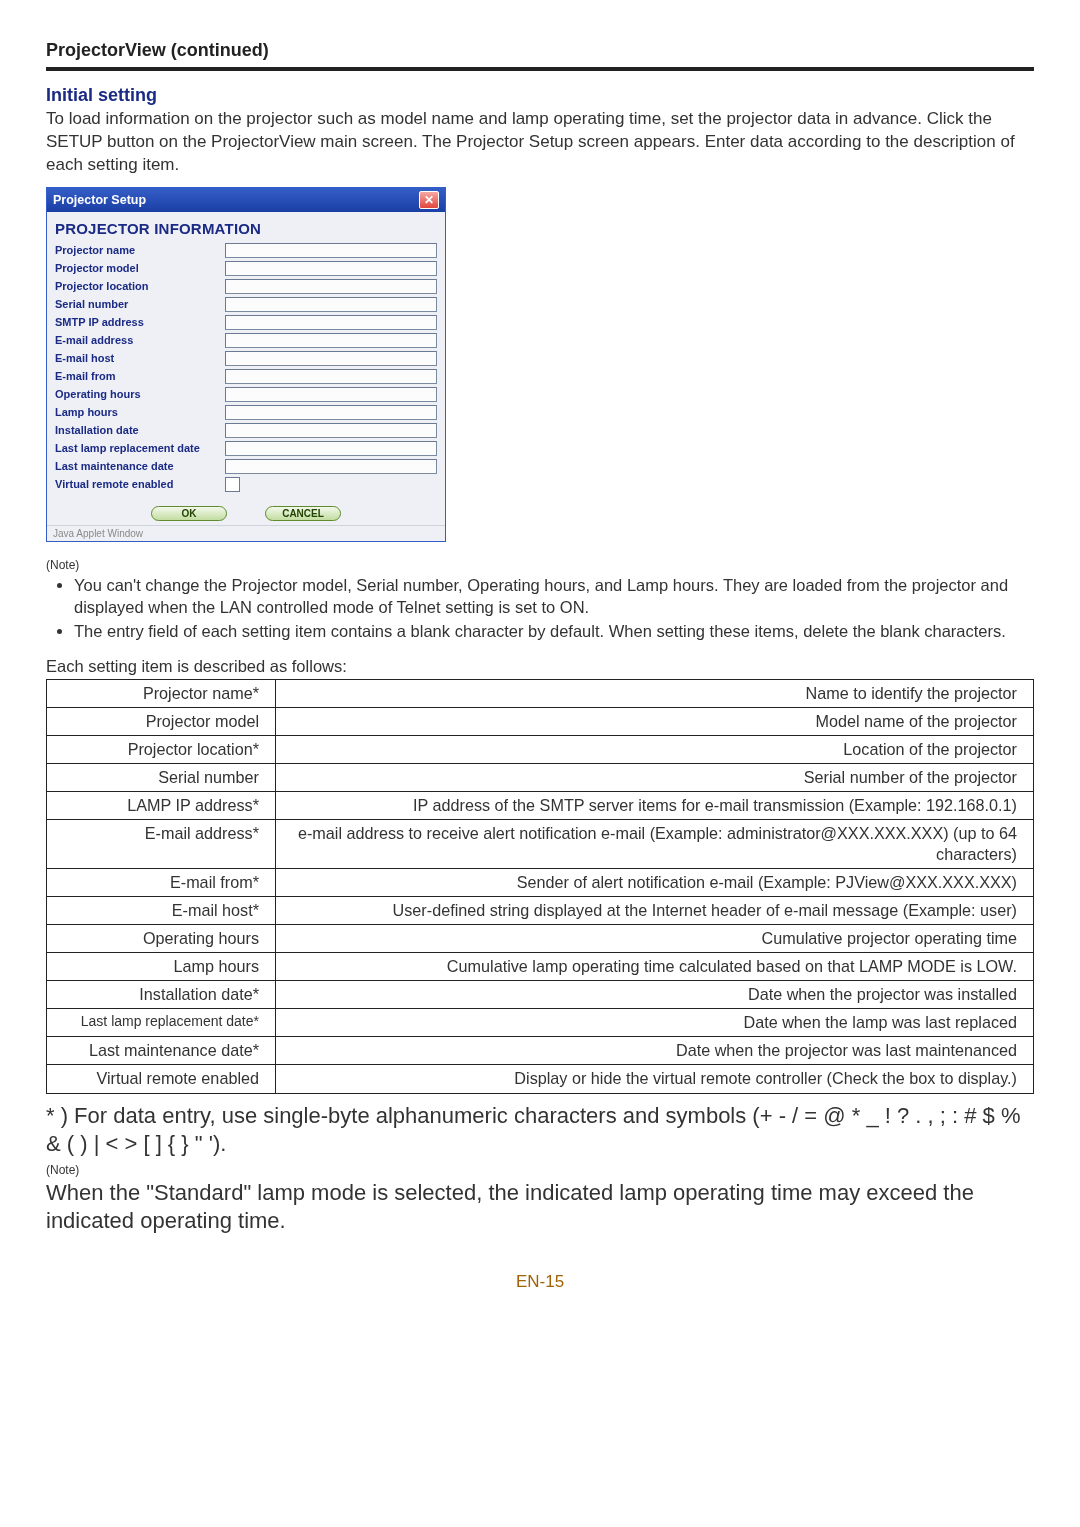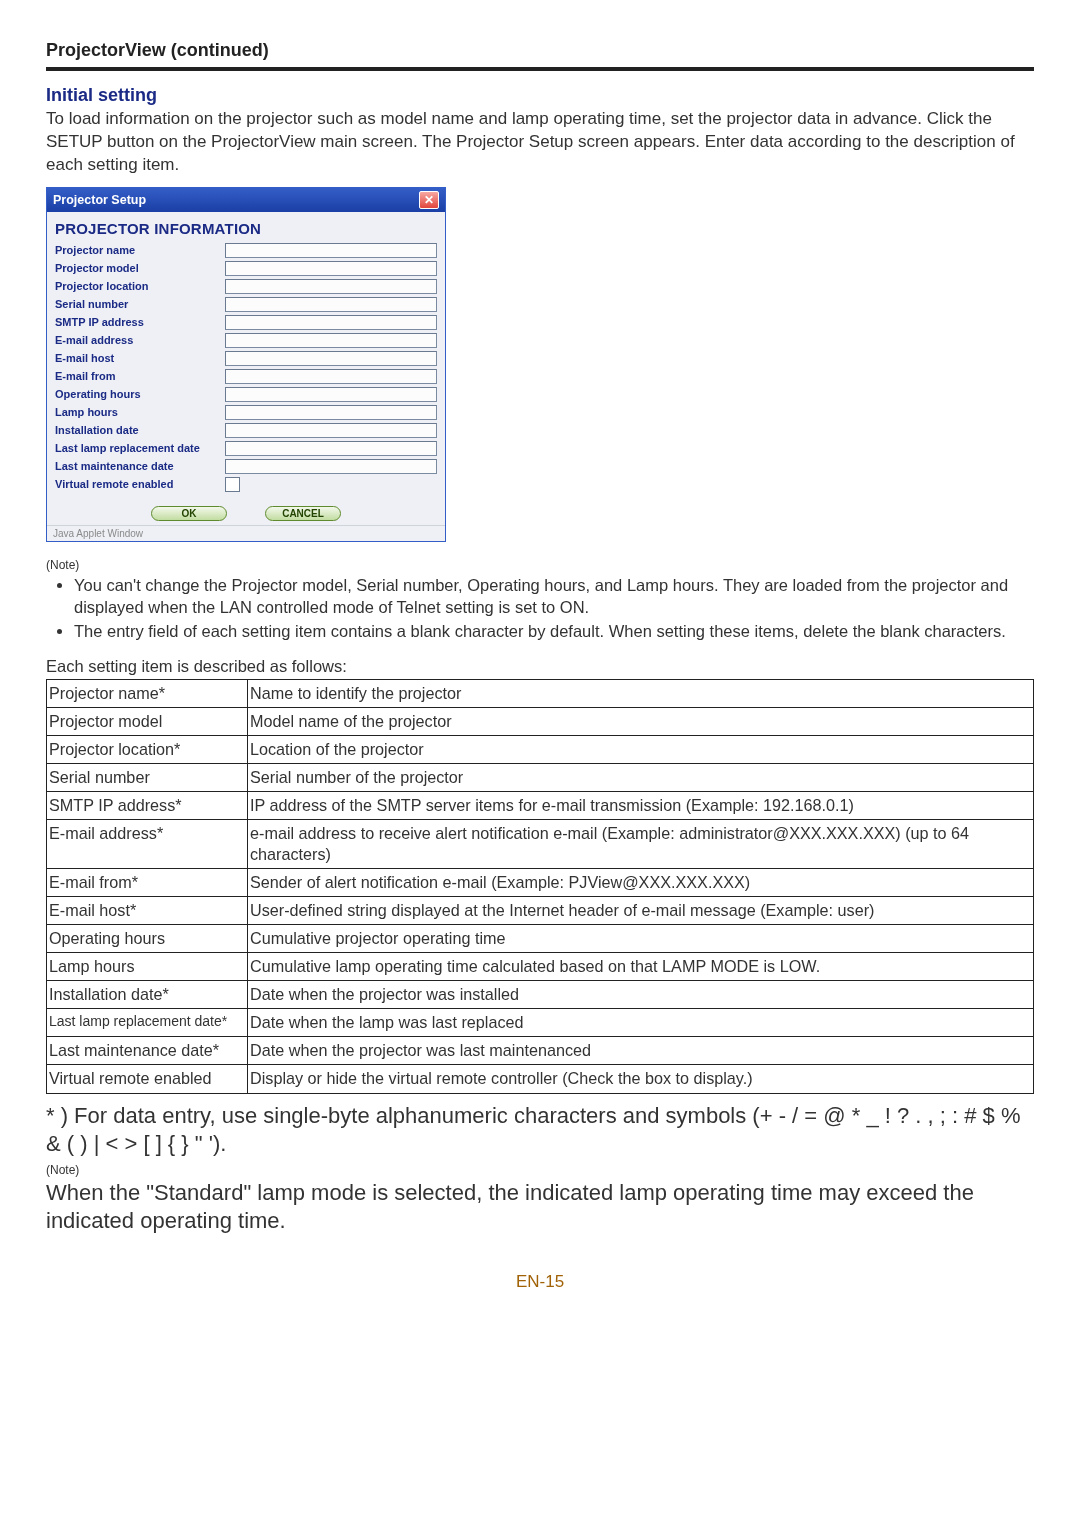--- a/index.html
+++ b/index.html
@@ -147,23 +147,24 @@
     font-size: 16.5px;
   }
   
   table.desc {
     border-collapse: collapse;
     width: 100%;
     font-size: 16.2px;
   }
   table.desc td {
     border: 1px solid #222;
-    padding: 3px 2px;
+    padding: 3px 16px;
     vertical-align: top;
     line-height: 1.3;
+    text-align: right;
   }
   table.desc td.col1 {
     width: 196px;
     white-space: nowrap;
   }
   table.desc tr.tight td.col1 {
     font-size: 14px;
   }
   .footnote {
     font-size: 22px;
@@ -278,21 +279,21 @@
       </tr>
   <tr>
         <td class="col1">Projector location*</td>
         <td>Location of the projector</td>
       </tr>
   <tr>
         <td class="col1">Serial number</td>
         <td>Serial number of the projector</td>
       </tr>
   <tr>
-        <td class="col1">SMTP IP address*</td>
+        <td class="col1">LAMP IP address*</td>
         <td>IP address of the SMTP server items for e-mail transmission (Example: 192.168.0.1)</td>
       </tr>
   <tr>
         <td class="col1">E-mail address*</td>
         <td>e-mail address to receive alert notification e-mail (Example: administrator@XXX.XXX.XXX) (up to 64 characters)</td>
       </tr>
   <tr>
         <td class="col1">E-mail from*</td>
         <td>Sender of alert notification e-mail (Example: PJView@XXX.XXX.XXX)</td>
       </tr>

